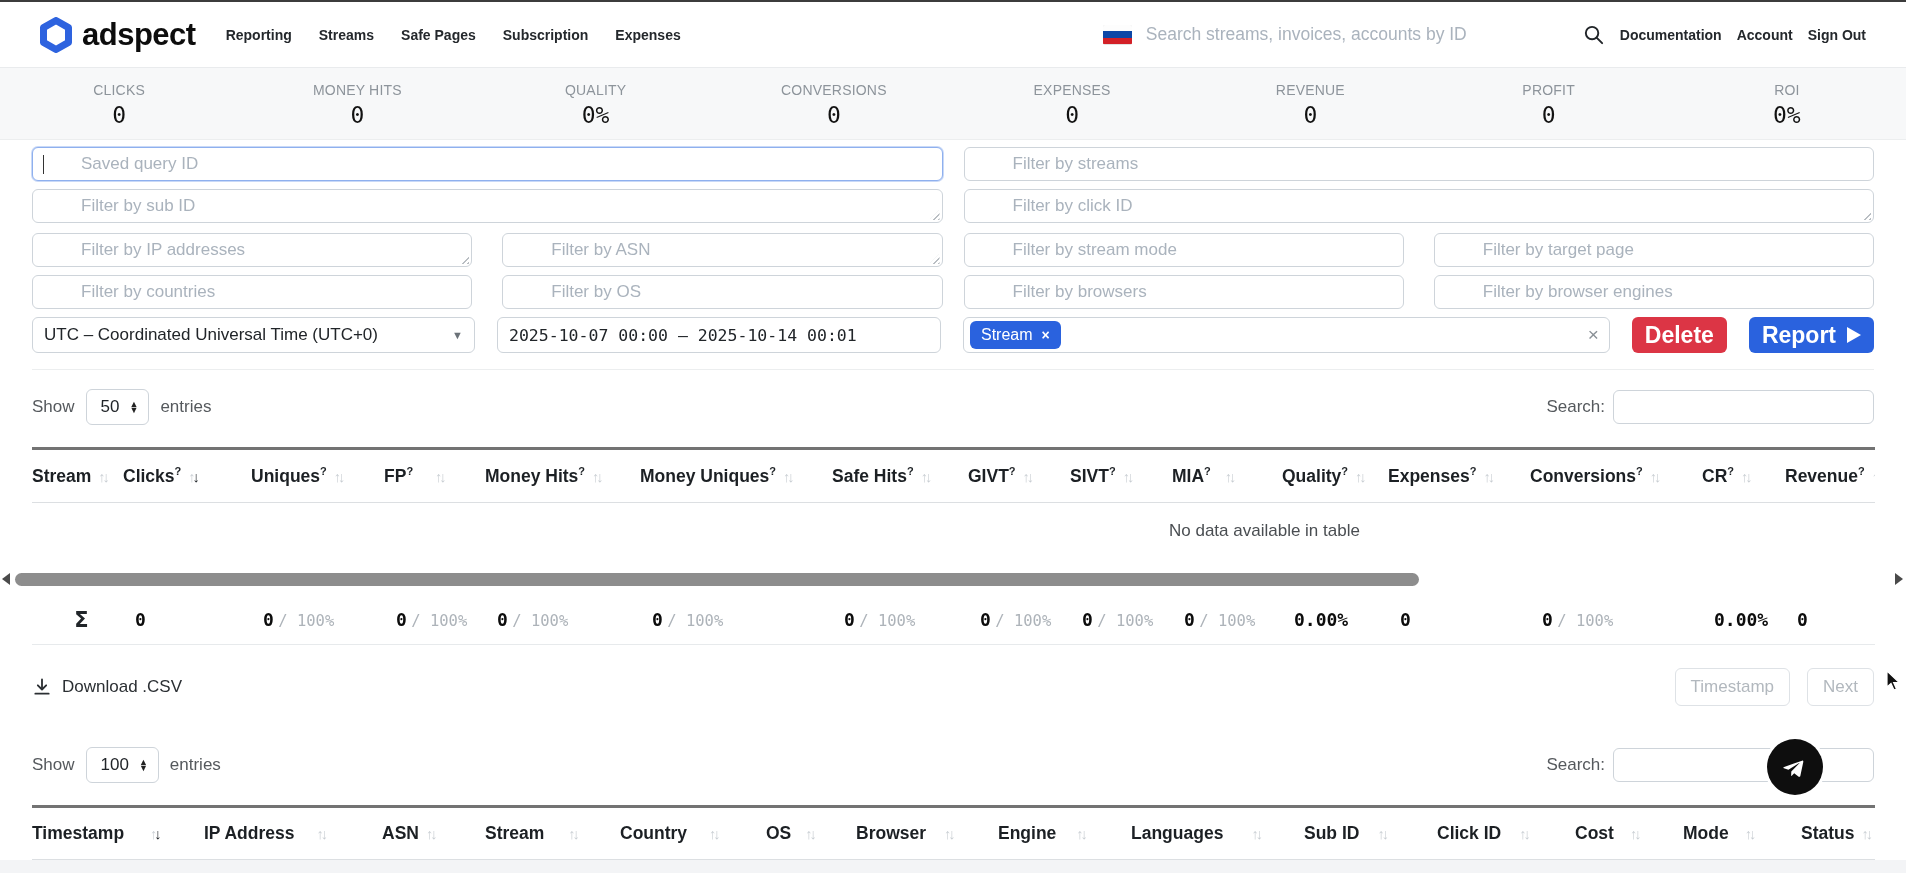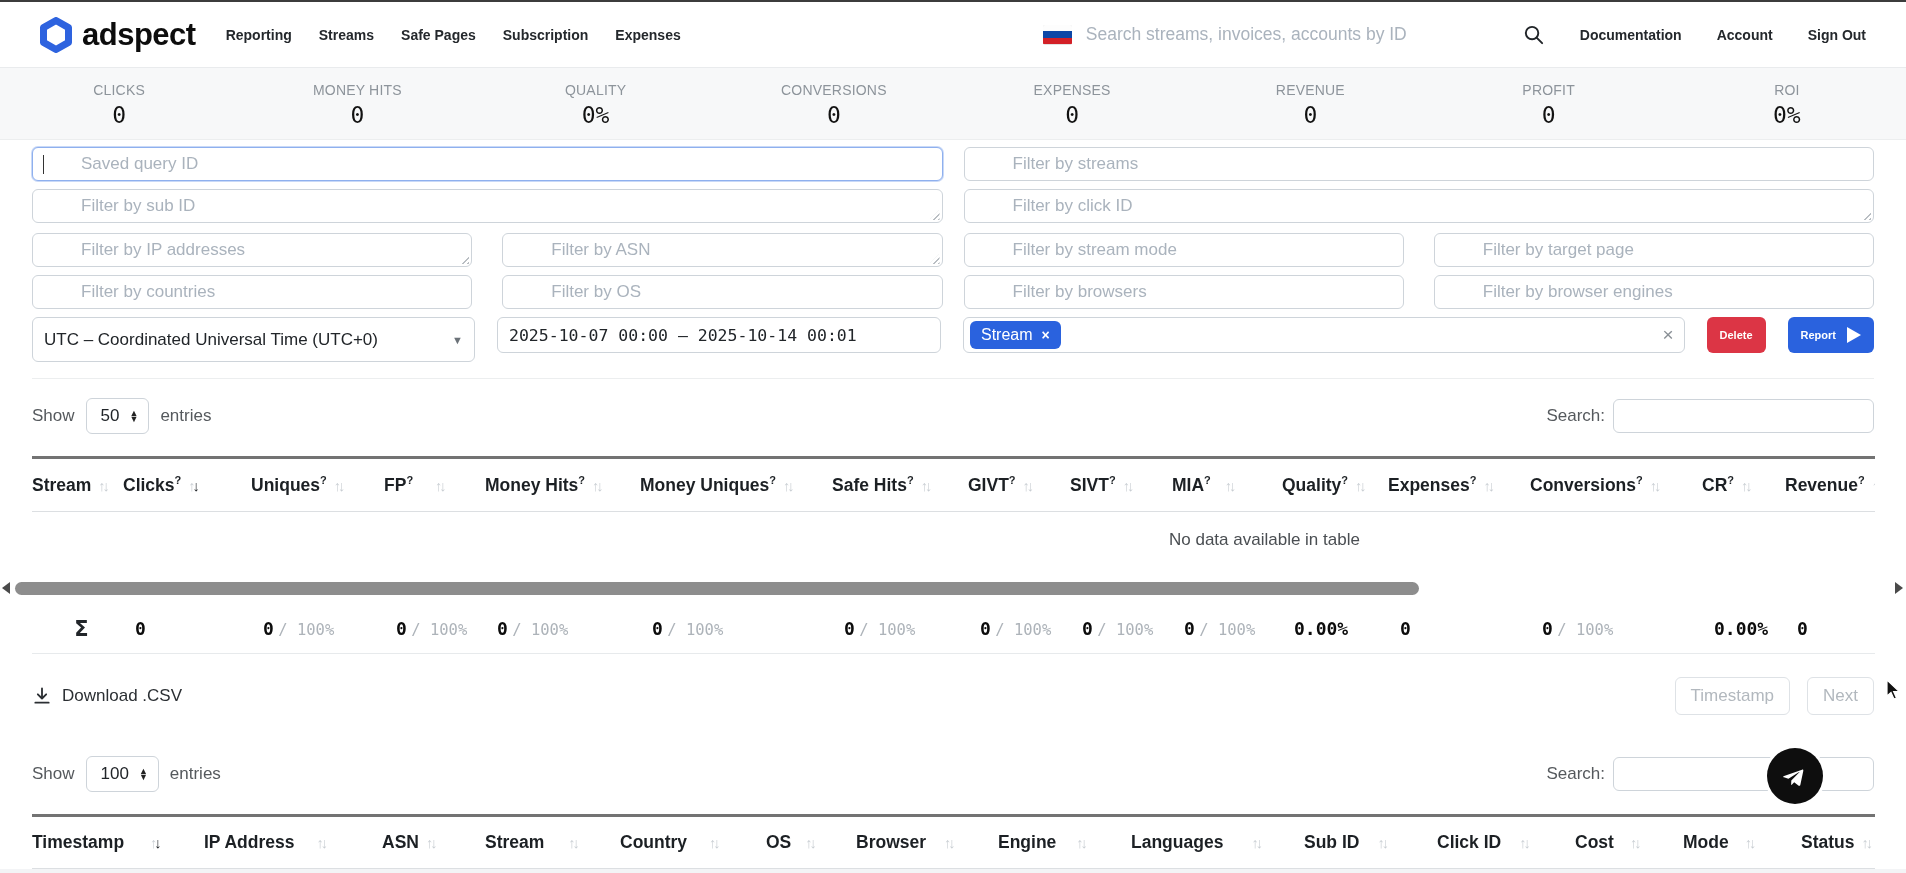--- a/index.html
+++ b/index.html
@@ -15,21 +15,21 @@
   .brand-text { font-size:31px; font-weight:700; color:#0d0d0d; letter-spacing:-0.5px; }
   .nav-links { display:flex; gap:27px; margin-left:30px; }
   .nav-link { font-size:14px; font-weight:600; color:#24282c; cursor:pointer; white-space:nowrap; }
   .nav-right { margin-left:auto; display:flex; align-items:center; }
   .flag { width:29px; height:20px; border-radius:2px; overflow:hidden; box-shadow:0 0 0 1px #e2e2e2 inset; cursor:pointer; }
   .flag div { height:33.33%; }
   .flag .w { background:#fdfdfd; } .flag .b { background:#0d47a7; } .flag .r { background:#d32027; }
   .nav-search { border:none; outline:none; width:430px; margin-left:14px; font-size:17.5px; color:#212529; }
   .nav-search::placeholder { color:#aab3bd; }
   .sicon { margin-left:6px; cursor:pointer; display:flex; align-items:center; }
-  .nav-right .nav-link { margin-left:35px; }
+  .nav-right .nav-link { margin-left:15px; }
 
   
   .stats { height:73px; background:#f7f8f9; border-top:1px solid #e9ebed; border-bottom:1px solid #eceeef;
     display:flex; }
   .stat { flex:1; display:flex; flex-direction:column; align-items:center; justify-content:center; padding-top:2px; }
   .stat .lab { font-size:14px; color:#8d949b; letter-spacing:.2px; }
   .stat .val { font-size:23px; color:#121212; margin-top:4px; }
 
   
   .filters { padding:7px 32px 0 32px; }
@@ -41,28 +41,28 @@
     font-size:17px; color:#212529; padding:0 11px; width:100%; outline:none; position:relative; }
   .inp::placeholder { color:#aab3bd; }
   .ta { display:flex; align-items:center;padding-left:48px; }
   .ta .ph { color:#aab3bd; white-space:nowrap; overflow:hidden; }
   .grip { position:absolute; right:2px; bottom:2px; width:10px; height:10px;
     background:repeating-linear-gradient(135deg, transparent 0 2px, #b9bec3 2px 3.4px);
     clip-path:polygon(100% 0, 100% 100%, 0 100%); }
   .focused { border:1px solid #8fb0ee; box-shadow:0 0 0 1px #c9d9f7; }
   .caret { position:absolute; left:10px; top:7px; width:1px; height:19px; background:#333; }
   .row5 { display:flex; gap:22px; margin-top:8px; align-items:stretch; }
-  .selbox { width:443px; flex:none; display:flex; align-items:center; height:45px; cursor:pointer; }
+  .selbox { width:443px; flex:none; display:flex; align-items:center; height:36px; cursor:pointer; }
   .selbox .cdn { margin-left:auto; color:#6b7278; font-size:11px; }
   .datebox { width:444px; flex:none; display:flex; align-items:center; height:36px; font-size:16.5px; cursor:text; }
   .tagbox { flex:1; height:36px; display:flex; align-items:center; padding:0 10px 0 6px; }
   .tag { background:#2a62de; color:#fff; font-size:16px; border-radius:6px; padding:5px 11px; display:flex; gap:9px; align-items:center; cursor:pointer; }
   .tag .x { font-weight:700; font-size:14px; }
   .clear-x { margin-left:auto; color:#8a9096; font-size:19px; cursor:pointer; }
-  .btn { height:36px; border:none; border-radius:6px; color:#fff; font-size:11px; font-weight:700;
+  .btn { height:36px; border:none; border-radius:6px; color:#fff; font-size:23px; font-weight:700;
     padding:0 13px; cursor:pointer; display:flex; align-items:center; gap:10px; flex:none;
     font-family:"Liberation Sans", sans-serif; }
   .btn-del { background:#dc3545; }
   .btn-rep { background:#2a62de; }
 
   .section-divider { border-top:1px solid #eceeef; margin-top:16px; }
 
   
   .controls { display:flex; align-items:center; padding:19px 32px 0 32px; height:55px; }
   .controls .ctl-lab { font-size:17px; color:#55595d; }

